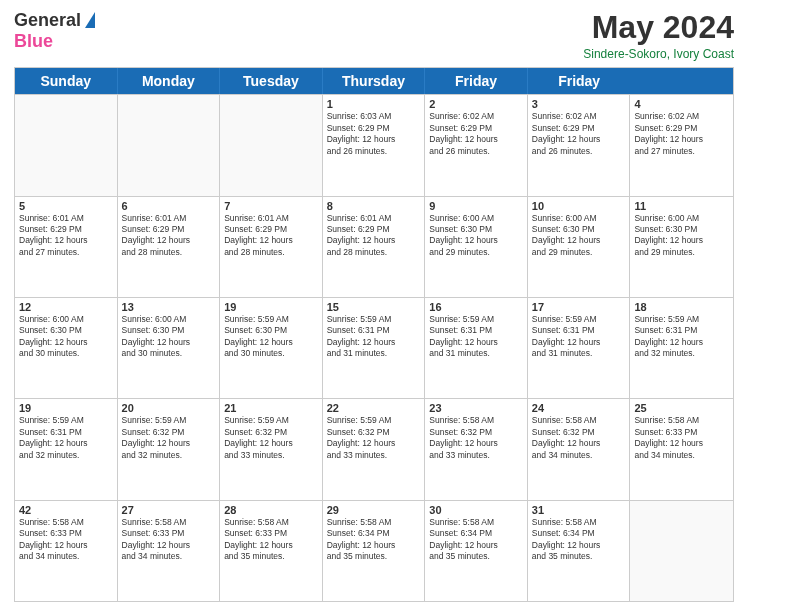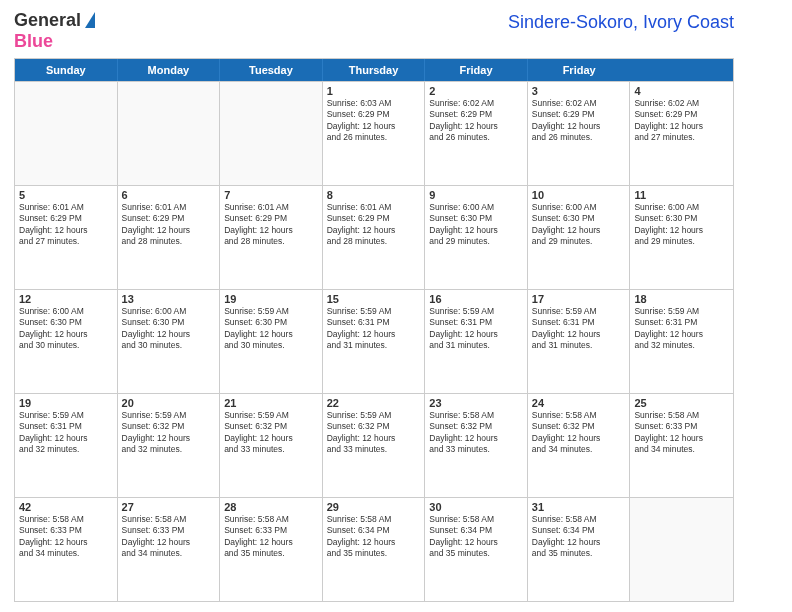--- a/index.html
+++ b/index.html
@@ -55,38 +55,38 @@
     .header-right {
       text-align: right;
     }
     .month-title {
       font-size: 32px;
       font-weight: bold;
       color: #333;
       line-height: 1.1;
     }
     .location {
-      font-size: 18px;
-      color: #1d4ed8;
+      font-size: 12px;
+      color: #15803d;
       margin-top: 2px;
     }
     .calendar {
       flex: 1;
       display: flex;
       flex-direction: column;
       border: 1px solid #ccc;
     }
     .cal-header-row {
       display: grid;
       grid-template-columns: repeat(7, 1fr);
       background: #1a6cb5;
     }
     .cal-header-cell {
       color: #fff;
-      font-size: 11px;
+      font-size: 14px;
       font-weight: bold;
       text-align: center;
       padding: 5px 17px;
       border-right: 1px solid #2a7cc5;
     }
     .cal-header-cell:last-child { border-right: none; }
     .cal-body {
       flex: 1;
       display: flex;
       flex-direction: column;
@@ -126,20 +126,21 @@
 <div class="page">
   <div class="header">
     <div class="logo">
       <div class="logo-text">
         <span class="logo-general">General</span>
         <div class="logo-triangle"></div>
       </div>
       <span class="logo-blue">Blue</span>
     </div>
     <div class="header-right">
+      <div class="month-title">May 2024</div>
       <div class="location">Sindere-Sokoro, Ivory Coast</div>
     </div>
   </div>
 
   <div class="calendar">
     <div class="cal-header-row">
     <div class="cal-header-cell">Sunday</div>
         <div class="cal-header-cell">Monday</div>
         <div class="cal-header-cell">Tuesday</div>
         <div class="cal-header-cell">Thursday</div>

